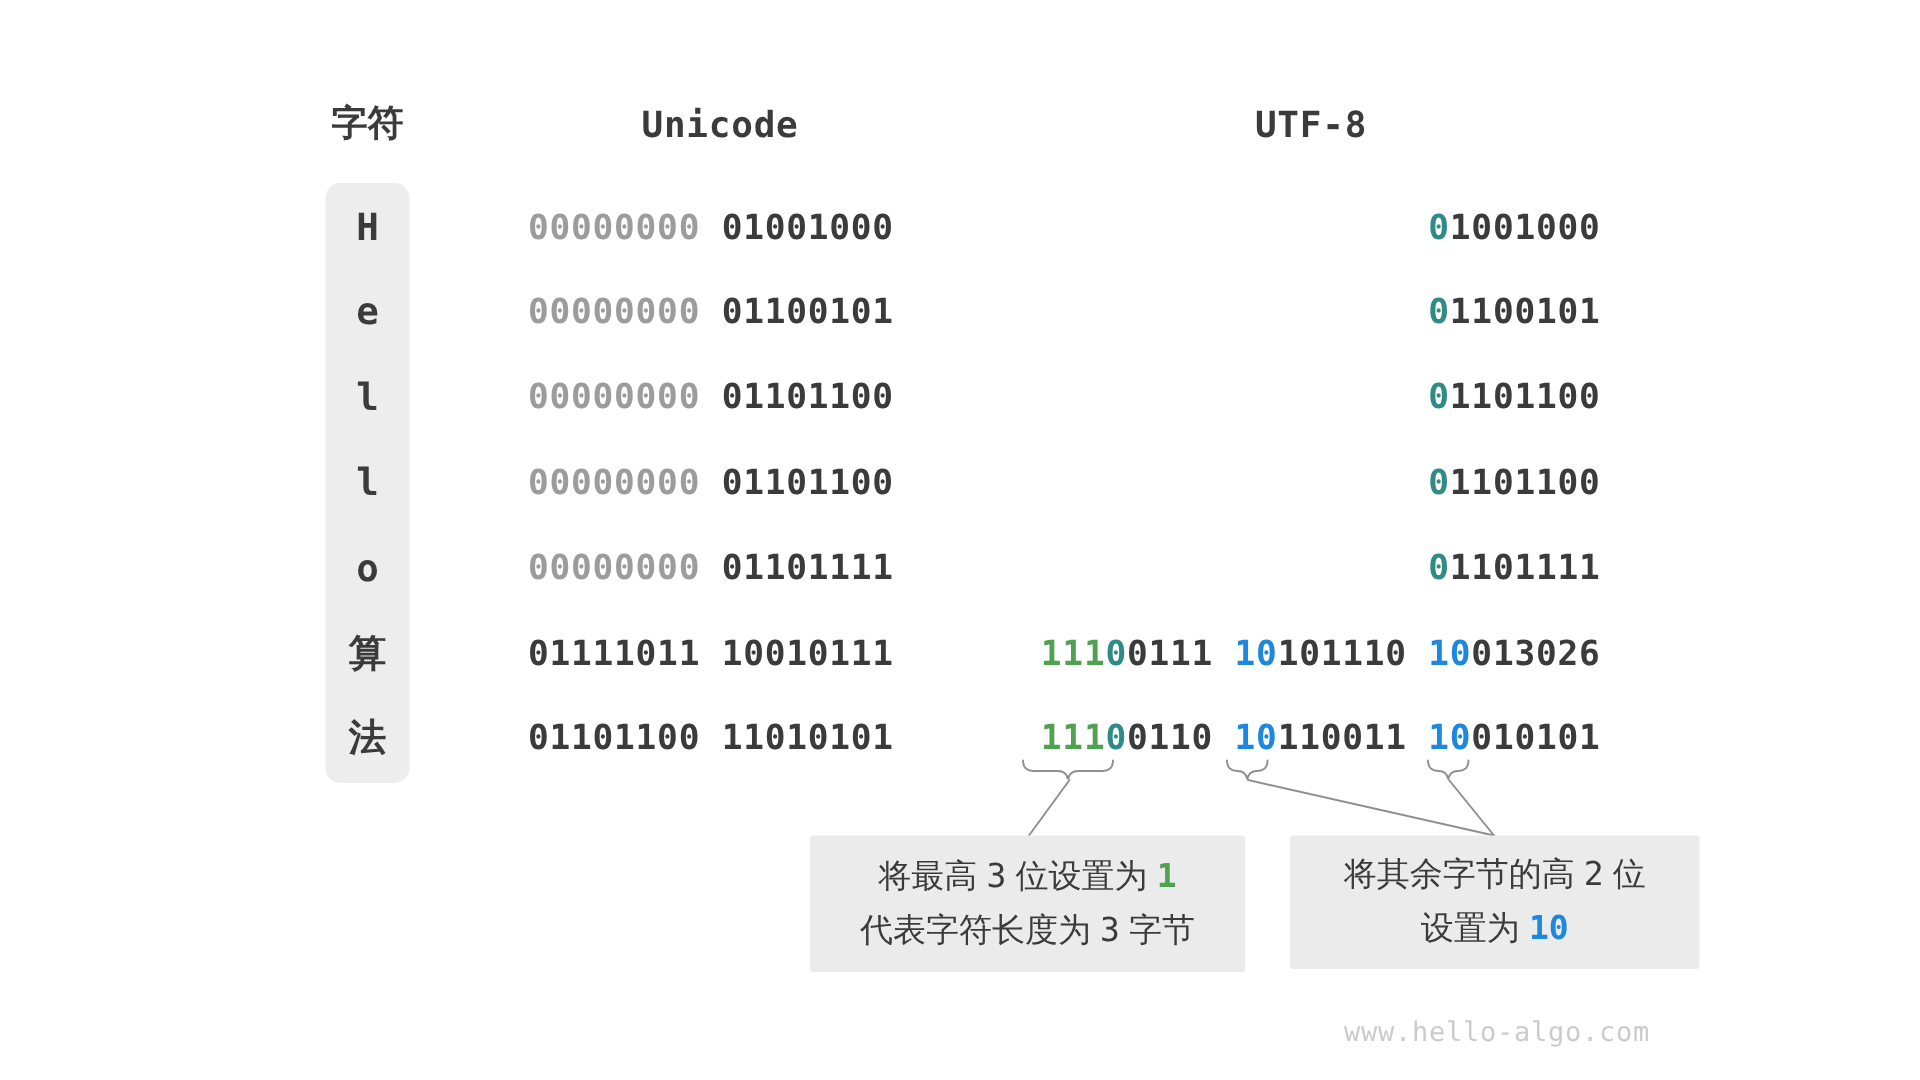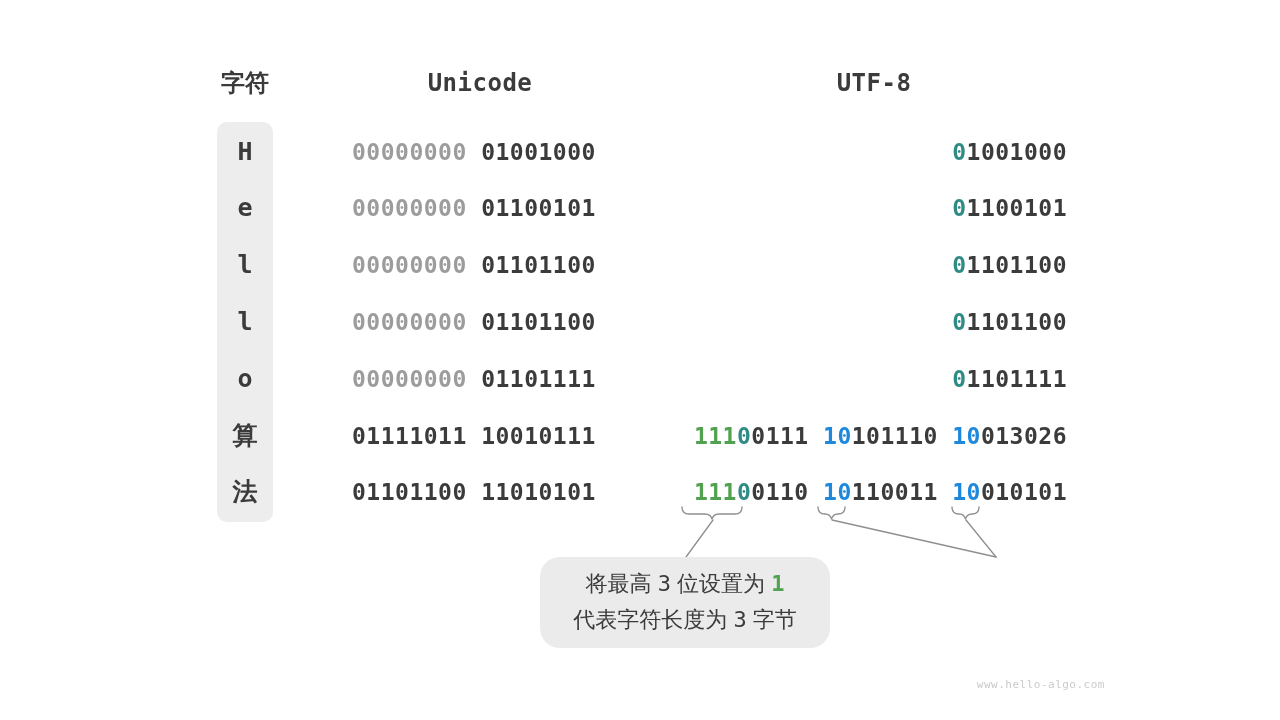--- a/index.html
+++ b/index.html
@@ -1,43 +1,43 @@
 <!DOCTYPE html>
 <html style="--dark: #3b3b3b; --gray: #9c9c9c; --green: #50a150; --teal: #2f8b85; --blue: #1e88dd; --pill_bg: #ededed; --box_bg: #ebebeb; --line: #8f8f8f; --watermark: #cbcbcb;"><head>
 <meta charset="utf-8">
 <style>
   html,body{margin:0;padding:0;background:#fff;}
   .canvas{position:relative;width:1152px;height:720px;background:#ffffff;overflow:hidden;
-          font-family:"Liberation Sans",sans-serif;}
+          font-family:"Liberation Sans",sans-serif;padding-left:12px;}
   .bits{font-family:"DejaVu Sans Mono",monospace;font-weight:700;font-size:23px;
         letter-spacing:0.5px;color:var(--dark);white-space:pre;}
   .hdr{position:absolute;top:66px;height:34px;line-height:34px;text-align:center;
        font-weight:700;font-size:24px;color:var(--dark);}
   .hdr-char{left:185px;width:120px;}
   .hdr-unicode{left:400px;width:160px;font-family:"DejaVu Sans Mono",monospace;letter-spacing:0.5px;text-align:center;}
   .hdr-utf8{left:794px;width:160px;font-family:"DejaVu Sans Mono",monospace;letter-spacing:0.5px;}
   .pill{position:absolute;left:217px;top:122px;width:56px;height:400px;
         background:var(--pill_bg);border-radius:10px;}
   .row{position:absolute;left:0;width:1280px;height:34px;line-height:34px;}
   .char-label{position:absolute;left:217px;width:56px;text-align:center;font-weight:700;
               font-size:25px;color:var(--dark);
               font-family:"DejaVu Sans Mono","Liberation Sans",sans-serif;}
   .unicode-bits{position:absolute;left:352px;}
   .utf8-bits{position:absolute;right:213px;text-align:right;}
   .c-gray{color:var(--gray);} .c-dark{color:var(--dark);}
   .c-green{color:var(--green);} .c-teal{color:var(--teal);} .c-blue{color:var(--blue);}
   svg.annot{position:absolute;left:0;top:0;pointer-events:none;}
-  .callout{position:absolute;background:var(--box_bg);border-radius:20px;text-align:center;
+  .callout{position:absolute;background:var(--box_bg);border-radius:2px;text-align:center;
            font-size:22px;color:var(--dark);box-sizing:border-box;}
   .callout-left{left:540px;top:557px;width:290px;height:91px;padding-top:9px;}
   .callout-right{left:860px;top:557px;width:273px;height:89px;padding-top:8px;}
   .callout-line{height:36px;line-height:36px;white-space:pre;}
   .callout .mono{font-family:"DejaVu Sans Mono",monospace;}
   .callout .bold{font-weight:700;}
-  .watermark{position:absolute;right:47px;top:678px;font-size:11px;letter-spacing:0.5px;
+  .watermark{position:absolute;right:64px;top:678px;font-size:18px;letter-spacing:0.5px;
              color:var(--watermark);font-family:"DejaVu Sans Mono",monospace;}
 </style>
 </head>
 <body>
 
 <div class="canvas">
 
   <div class="hdr hdr-char">字符</div>
   <div class="hdr hdr-unicode">Unicode</div>
   <div class="hdr hdr-utf8">UTF-8</div>
@@ -88,15 +88,19 @@
     <path d="M 952 507 Q 952 514 959 514 Q 964.5 514 965.5 519.5 Q 966.5 514 972 514 Q 979 514 979 507" fill="none" stroke="var(--line)" stroke-width="1.3" stroke-linecap="round"></path>
     <path d="M 713 520 L 686 557" fill="none" stroke="var(--line)" stroke-width="1.3" stroke-linecap="round"></path>
     <path d="M 832 520 L 996 557" fill="none" stroke="var(--line)" stroke-width="1.3" stroke-linecap="round"></path>
     <path d="M 966 520 L 996 557" fill="none" stroke="var(--line)" stroke-width="1.3" stroke-linecap="round"></path>
   </svg>
 
   <div class="callout callout-left" id="callout-left">
       <div class="callout-line"><span>将最高 </span><span class="mono">3</span><span> 位设置为 </span><span class="c-green mono bold">1</span></div>
       <div class="callout-line"><span>代表字符长度为 </span><span class="mono">3</span><span> 字节</span></div>
     </div>
+  <div class="callout callout-right" id="callout-right">
+      <div class="callout-line"><span>将其余字节的高 </span><span class="mono">2</span><span> 位</span></div>
+      <div class="callout-line"><span>设置为 </span><span class="c-blue mono bold">10</span></div>
+    </div>
 
   <div class="watermark">www.hello-algo.com</div>
 </div>
 
 </body></html>

